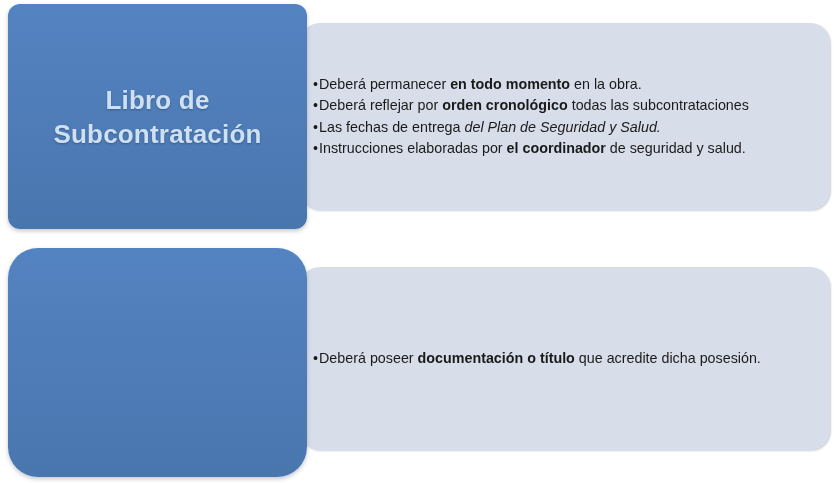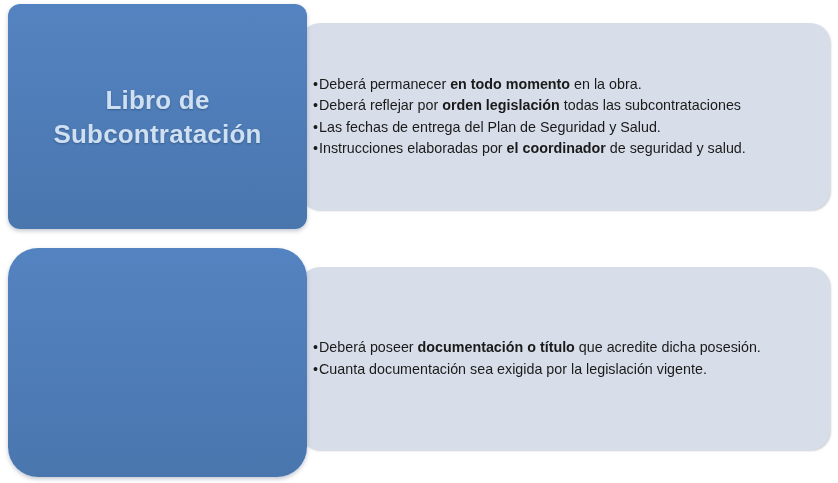--- a/index.html
+++ b/index.html
@@ -61,47 +61,46 @@
     color: var(--body-text, #1A1A1A);
     font-size: 14.3px;
     line-height: 21.5px;
   }
   .bullet {
     padding-left: 8px;
     text-indent: -8px;
   }
   .bullet .dot { margin-right: 1px; }
   .bullet .b { font-weight: bold; }
-  .bullet .i { }
+  .bullet .i { font-style: italic; }
 </style>
 </head>
 <body>
 
 <div class="canvas">
 
   <div class="panel panel-1">
     <div class="bullets">
         <div class="bullet"><span class="dot">•</span><span>Deberá permanecer </span><span class="b">en todo momento</span><span> en la obra.</span></div>
-        <div class="bullet"><span class="dot">•</span><span>Deberá reflejar por </span><span class="b">orden legislación</span><span> todas las subcontrataciones</span></div>
+        <div class="bullet"><span class="dot">•</span><span>Deberá reflejar por </span><span class="b">orden cronológico</span><span> todas las subcontrataciones</span></div>
         <div class="bullet"><span class="dot">•</span><span>Las fechas de entrega </span><span class="i">del Plan de Seguridad y Salud.</span></div>
         <div class="bullet"><span class="dot">•</span><span>Instrucciones elaboradas por </span><span class="b">el coordinador</span><span> de seguridad y salud.</span></div>
       </div>
   </div>
 
   <div class="box box-1">
     <div class="box-title">
       <div>Libro de</div>
       <div>Subcontratación</div>
     </div>
   </div>
 
   <div class="panel panel-2">
     <div class="bullets">
         <div class="bullet"><span class="dot">•</span><span>Deberá poseer </span><span class="b">documentación o título</span><span> que acredite dicha posesión.</span></div>
-        <div class="bullet"><span class="dot">•</span><span>Cuanta documentación sea exigida por la legislación vigente.</span></div>
       </div>
   </div>
 
   <div class="box box-2">
     <div class="box-title">
     </div>
   </div>
 
 </div>
 

